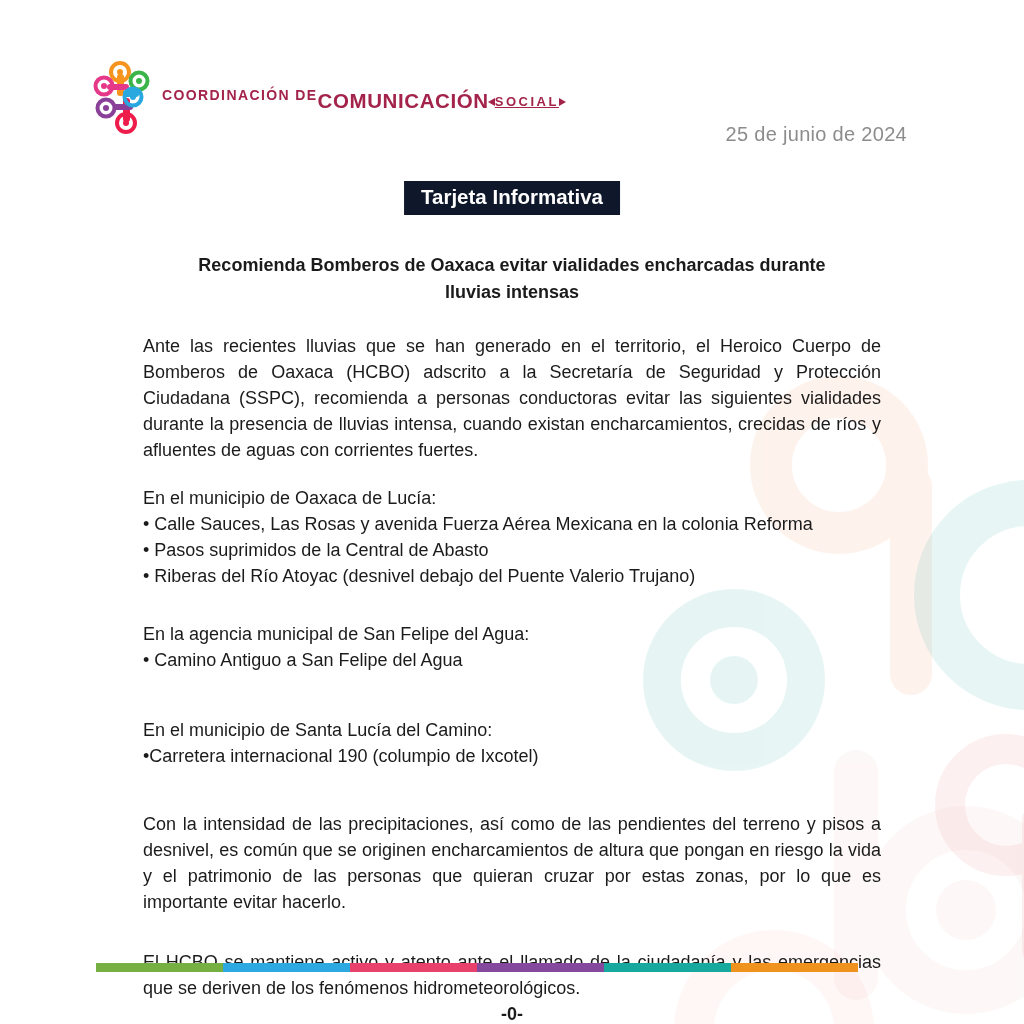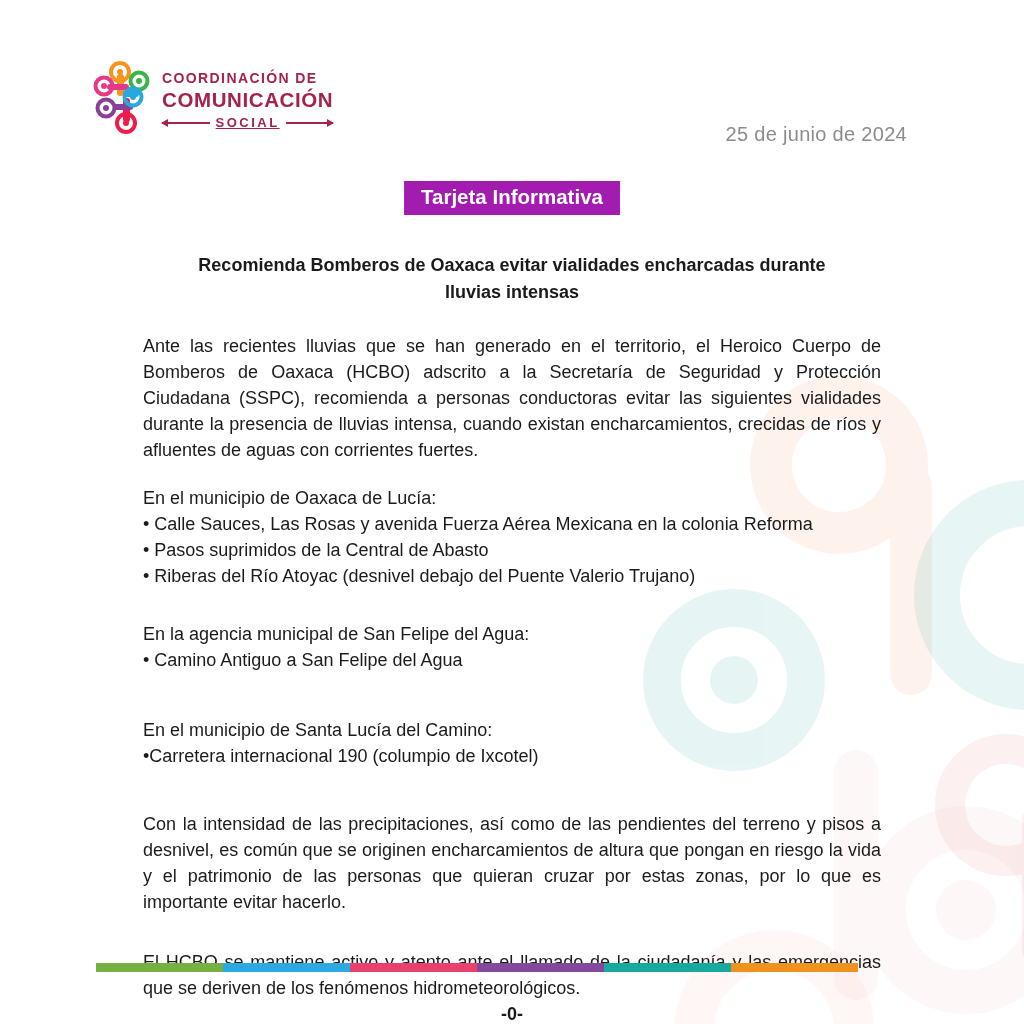--- a/index.html
+++ b/index.html
@@ -29,21 +29,21 @@
   
   .logo {
     position: absolute;
     left: 93px;
     top: 60px;
     display: flex;
     align-items: center;
     gap: 11px;
     z-index: 2;
   }
-  .logo-text { display: flex; flex-direction: column; }
+  .logo-text { display: flex; flex-direction: row; }
   .logo-line1 {
     font-size: 14px;
     font-weight: 600;
     letter-spacing: 1.4px;
     color: #a3234b;
   }
   .logo-line2 {
     font-size: 20.5px;
     font-weight: 800;
     letter-spacing: 0.6px;
@@ -222,21 +222,21 @@
       <span class="logo-line3">
         <span class="arrow-line left"></span>
         <span class="logo-social">SOCIAL</span>
         <span class="arrow-line right"></span>
       </span>
     </span>
   </div>
 
   <div class="doc-date">25 de junio de 2024</div>
 
-  <div class="banner" style="background: #a21caf;">Tarjeta Informativa</div>
+  <div class="banner" style="background: #0f172a;">Tarjeta Informativa</div>
 
   <div class="article">
     <h1 class="article-title">Recomienda Bomberos de Oaxaca evitar vialidades encharcadas durante lluvias intensas</h1>
 
     <p class="para para-1">Ante las recientes lluvias que se han generado en el territorio, el Heroico Cuerpo de Bomberos de Oaxaca (HCBO) adscrito a la Secretaría de Seguridad y Protección Ciudadana (SSPC), recomienda a personas conductoras evitar las siguientes vialidades durante la presencia de lluvias intensa, cuando existan encharcamientos, crecidas de ríos y afluentes de aguas con corrientes fuertes.</p>
 
     <div class="section-1">
       <p class="section-heading">En el municipio de Oaxaca de Lucía:</p>
       <p class="bullet-line">• Calle Sauces, Las Rosas y avenida Fuerza Aérea Mexicana en la colonia Reforma</p>
       <p class="bullet-line">• Pasos suprimidos de la Central de Abasto</p>

